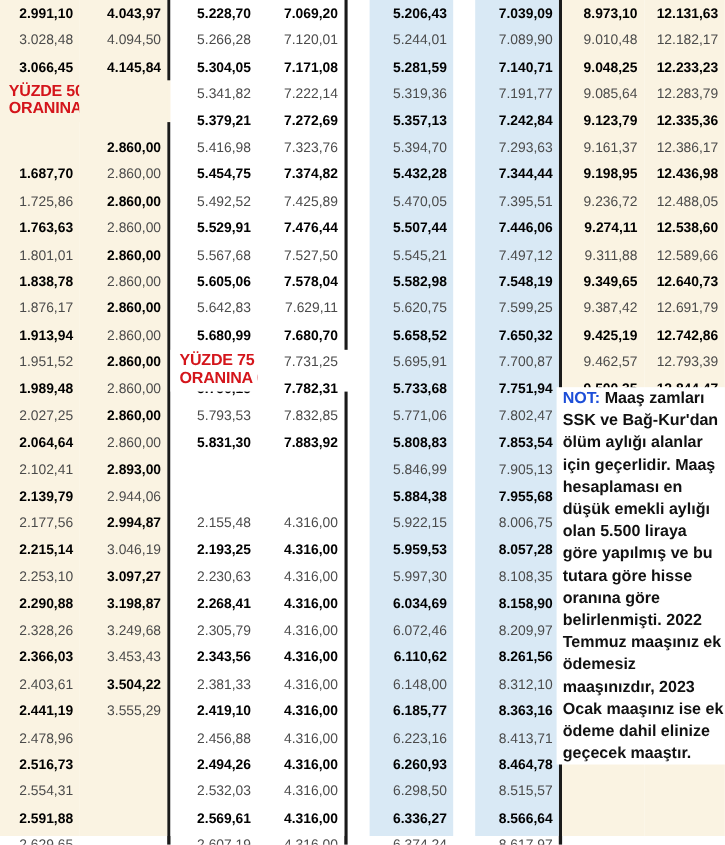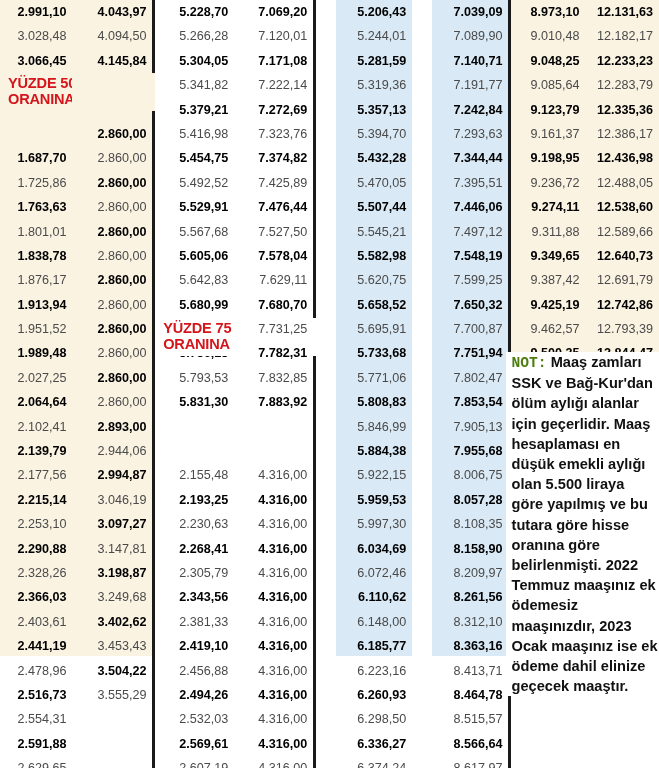--- a/index.html
+++ b/index.html
@@ -11,21 +11,21 @@
   }
   .sheet{
     position:relative;
     width:659px;height:768px;
     display:flex;
     box-sizing:border-box;
   }
   .col{
     position:relative;
     box-sizing:border-box;
-    height:656px;
+    height:760px;
   }
   .c-blue{background:#d9e9f5;margin-left:20px;}
   .c-cream{background:#faf3e2;}
   .c-white{background:#ffffff;padding-left:24px;}
   .sep{
     width:3px;
     background:#1a1a1a;
     height:768px;
   }
   .cell{
@@ -62,21 +62,21 @@
     left:0;top:352px;
     width:100%;
     box-sizing:border-box;
     padding:0 6px 0 6px;
     font-size:14.6px;
     line-height:20.2px;
     font-weight:bold;
     color:#111;
     background:#ffffff;
   }
-  .note .red{color:#4d7c0f;font-weight:bold;font-family:Liberation Mono, monospace;}
+  .note .red{color:#1d4ed8;font-weight:bold;}
 </style>
 </head>
 <body>
 
 <div class="sheet">
 
   <div class="col c-cream" style="width:78px">
     <div class="stack">
         <span class="cell bold">2.991,10</span>
         <span class="cell light">3.028,48</span>
@@ -133,24 +133,22 @@
         <span class="cell light">2.860,00</span>
         <span class="cell bold">2.860,00</span>
         <span class="cell light">2.860,00</span>
         <span class="cell bold">2.860,00</span>
         <span class="cell light">2.860,00</span>
         <span class="cell bold">2.893,00</span>
         <span class="cell light">2.944,06</span>
         <span class="cell bold">2.994,87</span>
         <span class="cell light">3.046,19</span>
         <span class="cell bold">3.097,27</span>
-        <span class="cell light">3.147,81</span>
         <span class="cell bold">3.198,87</span>
         <span class="cell light">3.249,68</span>
-        <span class="cell bold">3.402,62</span>
         <span class="cell light">3.453,43</span>
         <span class="cell bold">3.504,22</span>
         <span class="cell light">3.555,29</span>
       </div>
   </div>
 
   <div class="sep"></div>
 
   <div class="col c-white" style="width:83px">
     <div class="stack">

